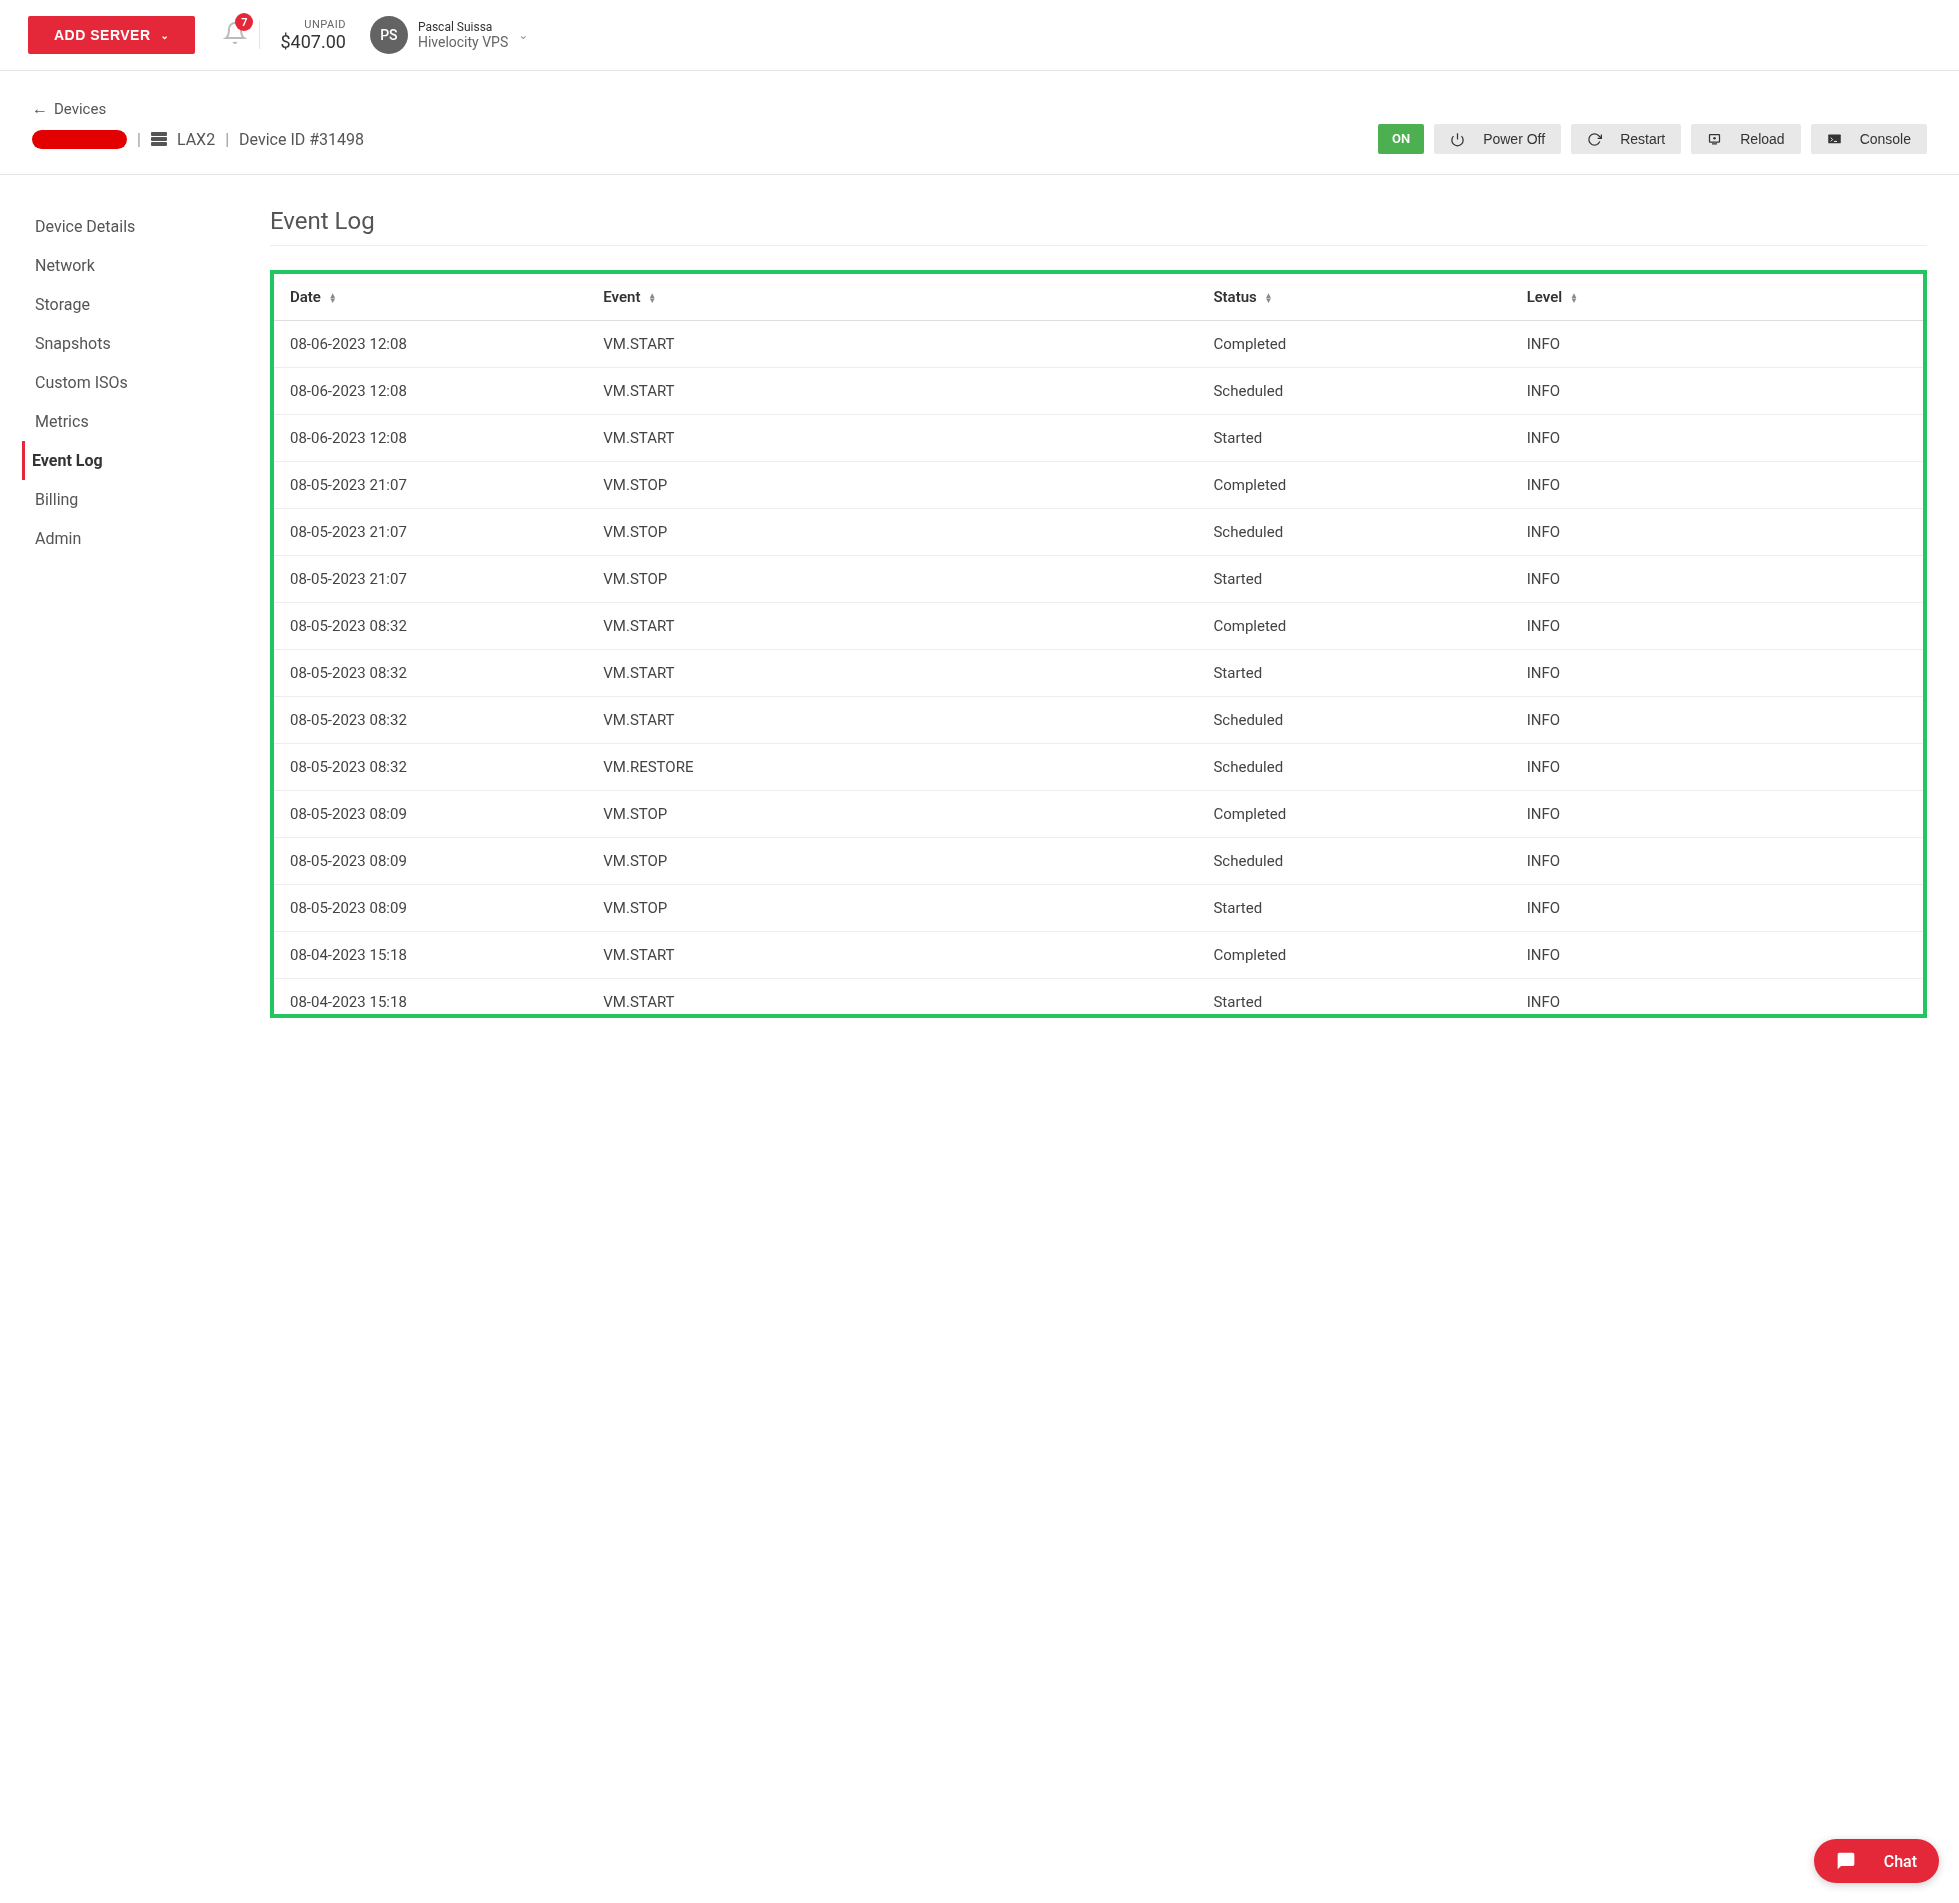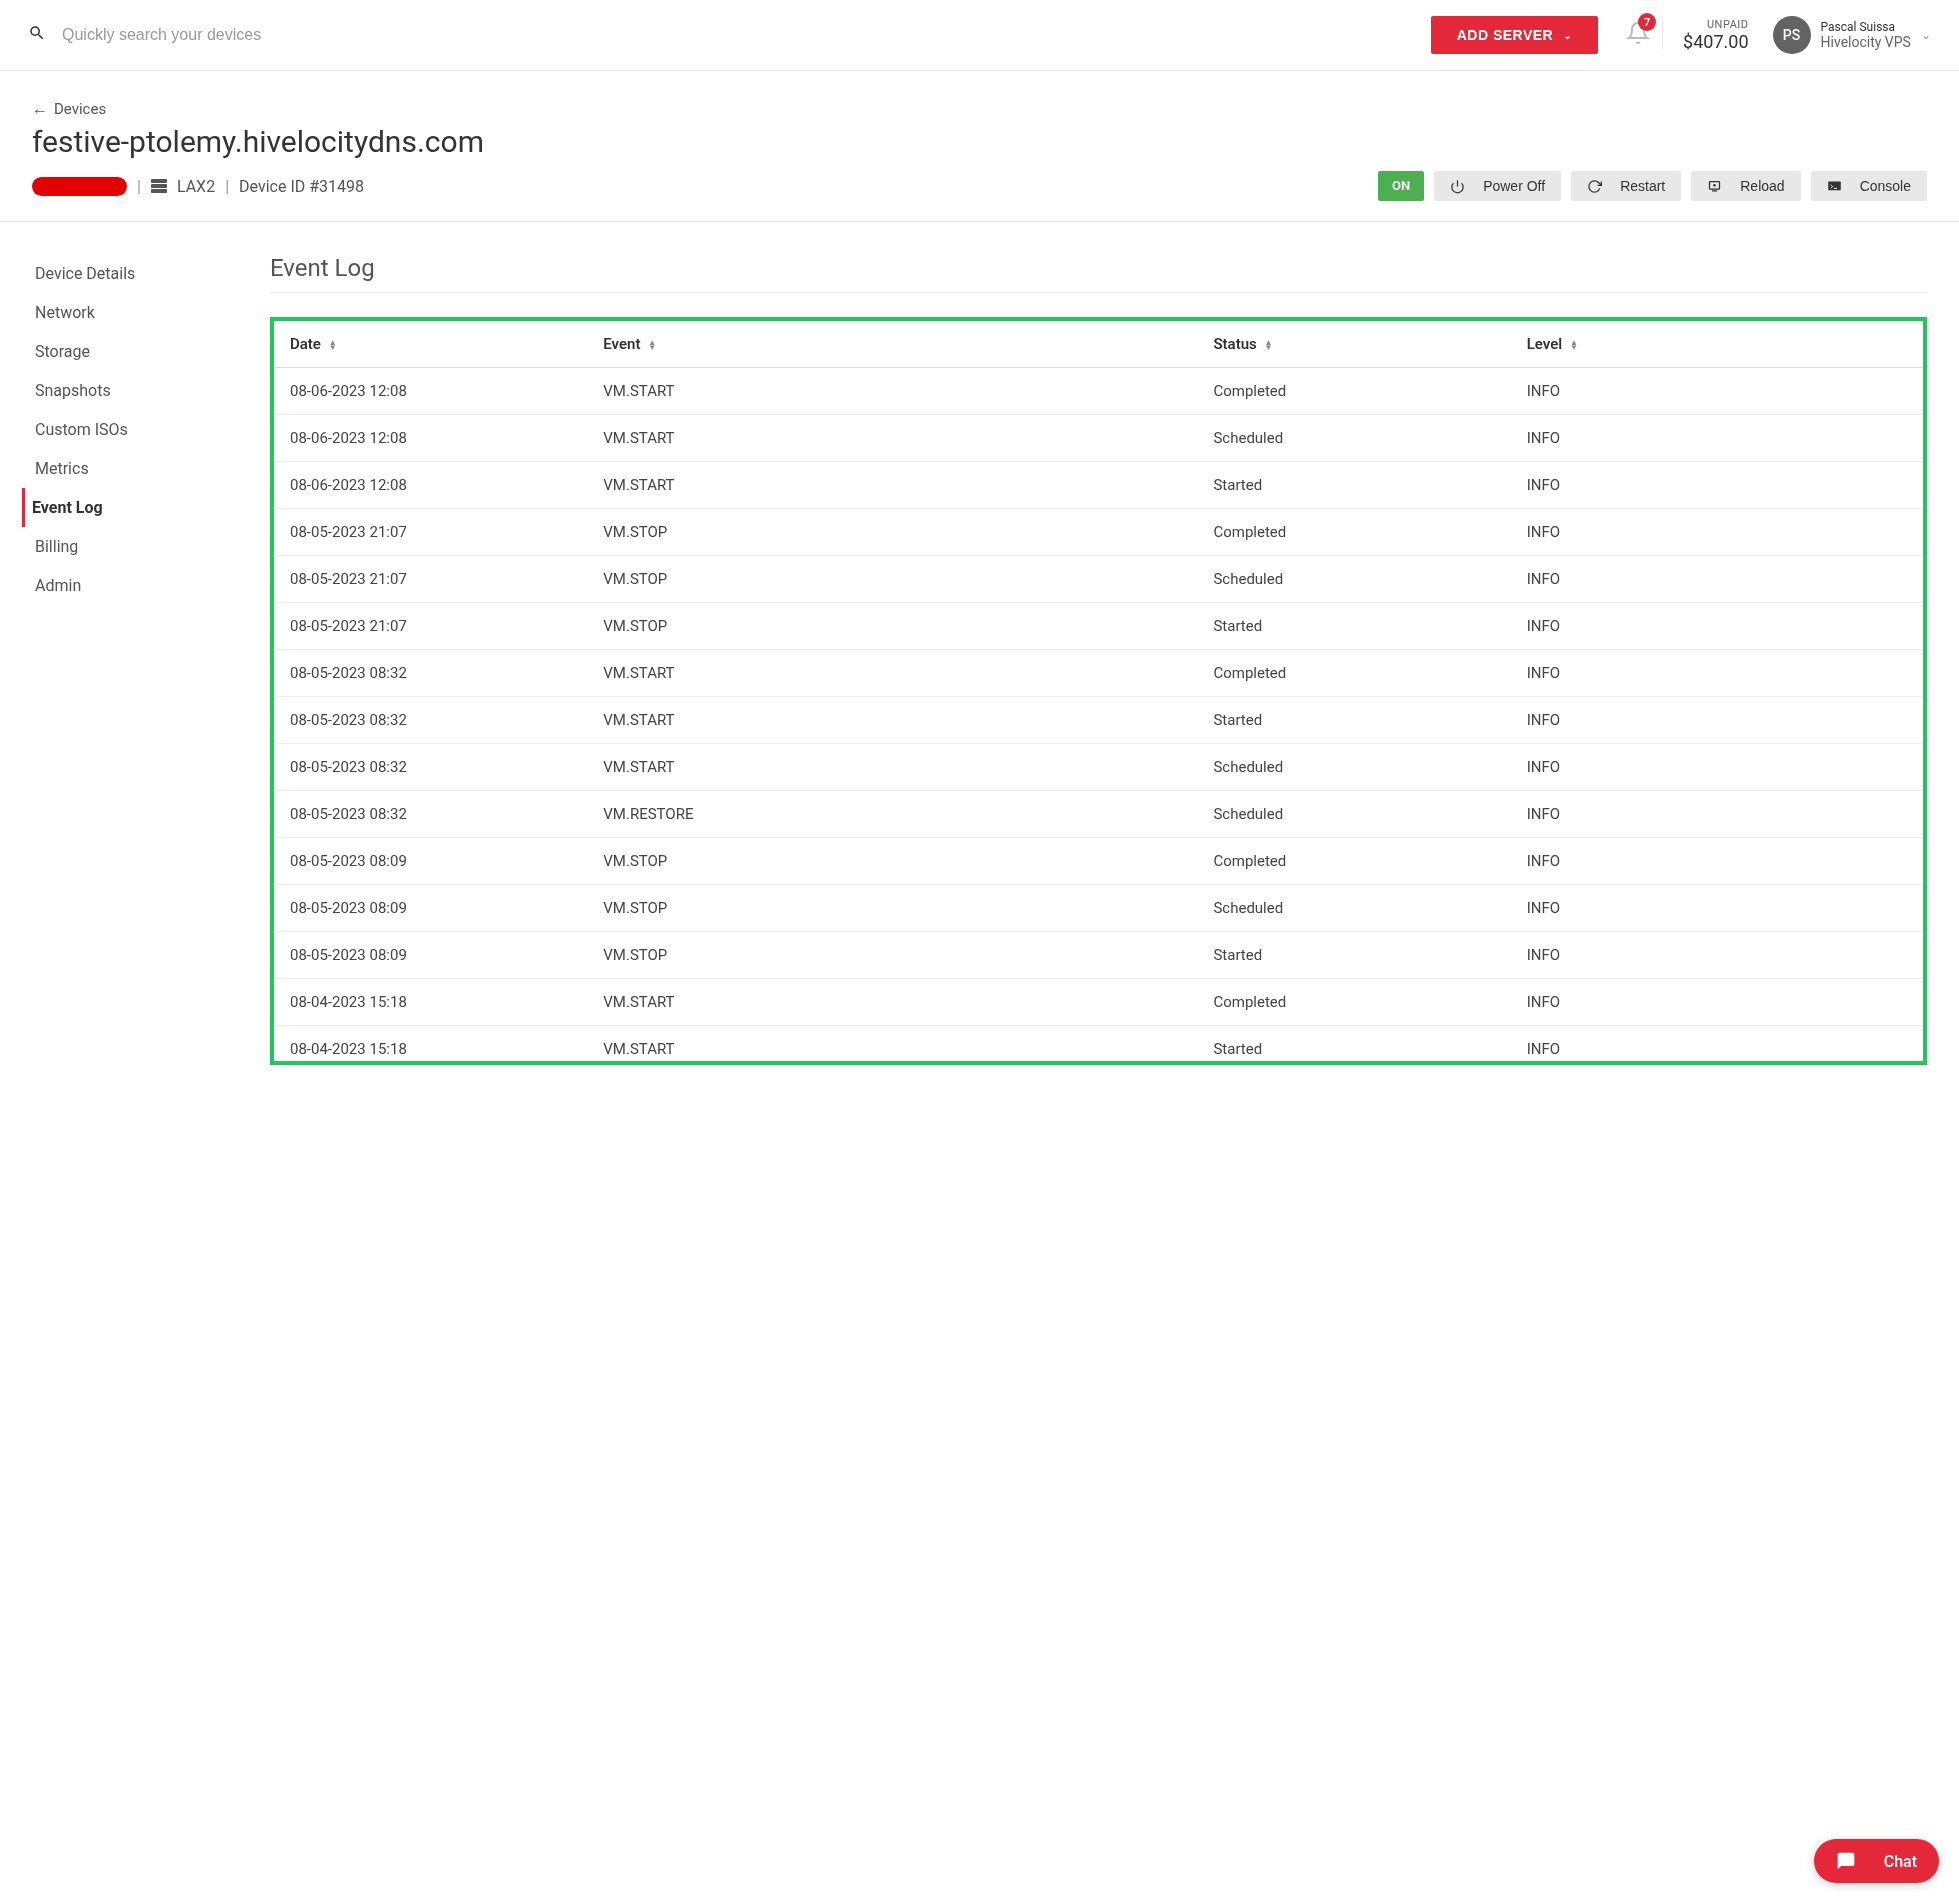--- a/index.html
+++ b/index.html
@@ -379,28 +379,20 @@
     .chat-widget svg {
       width: 20px;
       height: 20px;
       fill: #fff;
     }
   </style>
 </head>
 <body>
 
 <div class="header">
-  <div class="search-container">
-    <span class="search-icon">
-      <svg viewBox="0 0 24 24">
-          <path d="M15.5 14h-.79l-.28-.27A6.471 6.471 0 0 0 16 9.5 6.5 6.5 0 1 0 9.5 16c1.61 0 3.09-.59 4.23-1.57l.27.28v.79l5 4.99L20.49 19l-4.99-5zm-6 0C7.01 14 5 11.99 5 9.5S7.01 5 9.5 5 14 7.01 14 9.5 11.99 14 9.5 14z"></path>
-        </svg>
-    </span>
-    <input class="search-input" type="text" placeholder="Quickly search your devices" style="">
-  </div>
 
   <button class="add-server-btn">
     <span>ADD SERVER</span>
     <span class="chevron">⌄</span>
   </button>
 
   <div class="notification-container">
     <span class="bell-icon">
       <svg viewBox="0 0 24 24">
           <path d="M18 8A6 6 0 0 0 6 8c0 7-3 9-3 9h18s-3-2-3-9"></path>
@@ -423,21 +415,20 @@
     </div>
     <span class="user-chevron">⌄</span>
   </div>
 </div>
 
 <div class="device-header">
   <div class="breadcrumb">
     <span class="breadcrumb-arrow">←</span>
     <span>Devices</span>
   </div>
-  <h1 class="device-title">festive-ptolemy.hivelocitydns.com</h1>
   <div class="device-meta-row">
     <div class="device-meta">
       <span class="redacted-bar"></span>
       <span class="meta-separator">|</span>
       <span class="datacenter-icon">
         <svg viewBox="0 0 16 14" fill="#555">
             <rect x="0" y="0" width="16" height="4" rx="1"></rect>
             <rect x="0" y="5" width="16" height="4" rx="1"></rect>
             <rect x="0" y="10" width="16" height="4" rx="1"></rect>
           </svg>

